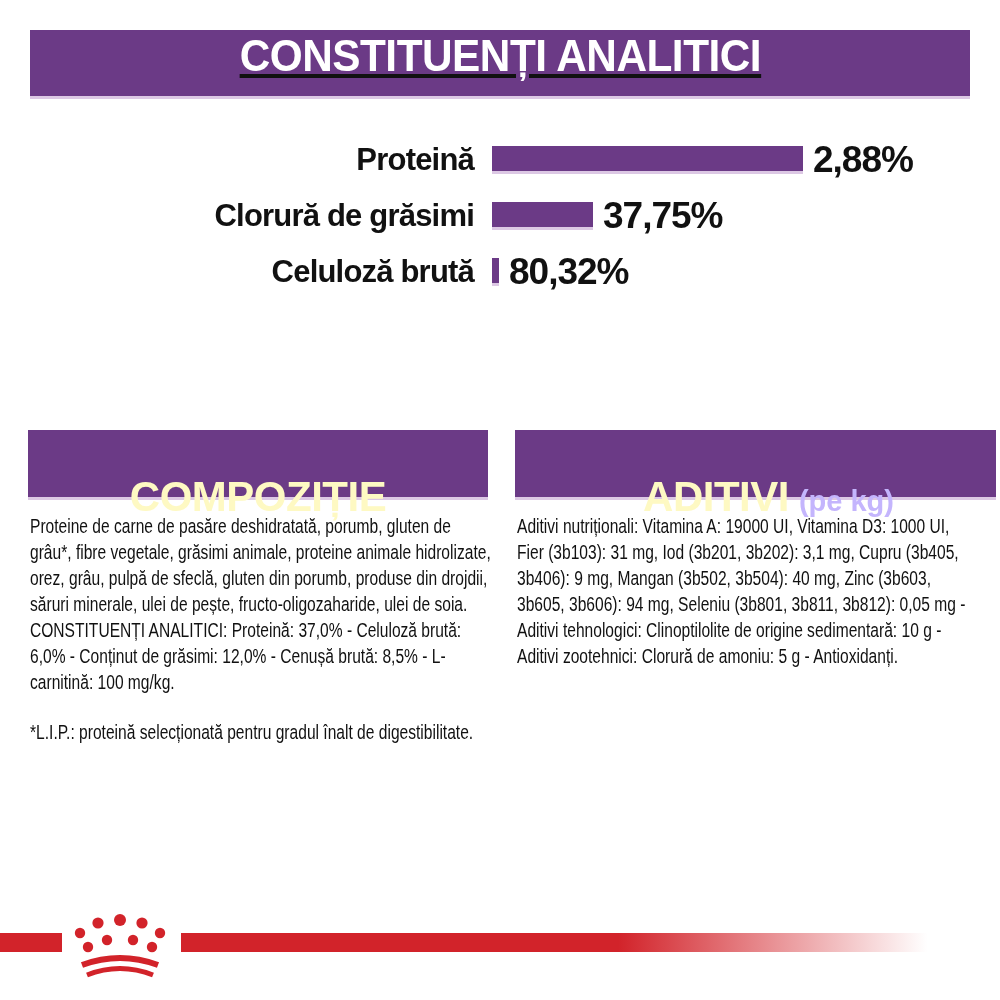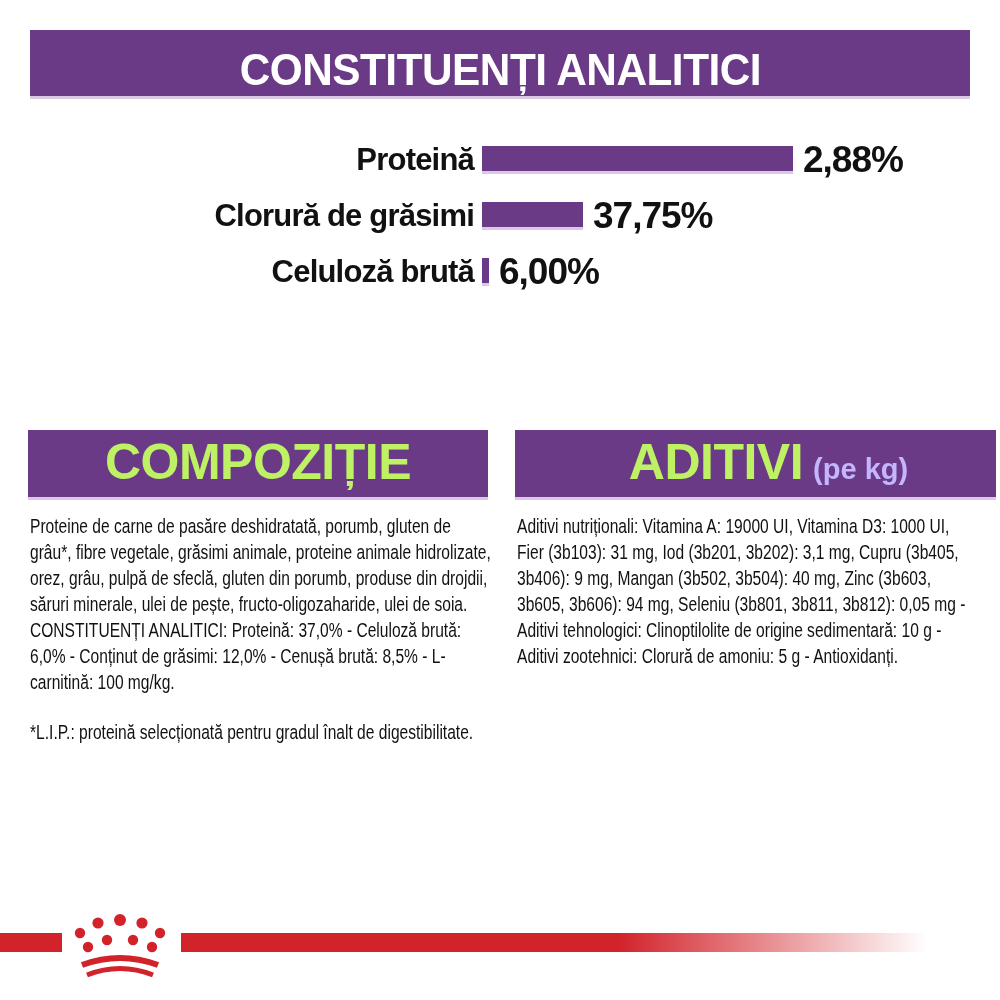--- a/index.html
+++ b/index.html
@@ -2,41 +2,41 @@
 <html><head>
 <meta charset="utf-8">
 <style>
   html,body{margin:0;padding:0;background:#ffffff;}
   .page{position:relative;width:1000px;height:1000px;background:#ffffff;
         font-family:"Liberation Sans",sans-serif;overflow:hidden;color:#111;}
 
   
   .hdr-main{position:absolute;left:30px;top:30px;width:940px;height:66px;
             background:#6B3A86;border-bottom:3px solid #DCC8E4;
-            display:flex;align-items:flex-end;justify-content:center;}
+            display:flex;align-items:flex-start;justify-content:center;text-decoration:underline;}
   .hdr-main .t{color:#fff;font-weight:bold;font-size:45px;letter-spacing:-0.5px;
                transform:scaleX(0.94);transform-origin:center;white-space:nowrap;}
 
   
   .chart{position:absolute;left:0;top:132px;width:1000px;}
   .chart-row{display:flex;align-items:center;height:56px;}
   .chart-label{width:474px;text-align:right;font-size:31px;font-weight:bold;
-               padding-right:8px;letter-spacing:-0.8px;white-space:nowrap;}
+               padding-right:18px;letter-spacing:-0.8px;white-space:nowrap;}
   .chart-bar{height:25px;border-bottom:3px solid #DCC8E4;}
   .chart-value{font-size:37px;font-weight:bold;margin-left:10px;
                letter-spacing:-1px;white-space:nowrap;}
 
   
   .hdr-sec{position:absolute;top:430px;height:67px;background:#6B3A86;
            border-bottom:3px solid #DCC8E4;display:flex;align-items:baseline;
            justify-content:center;}
   .hdr-comp{left:28px;width:460px;}
   .hdr-adit{left:515px;width:455px;padding-left:26px;}
-  .hdr-sec .big{color:#bef264;font-weight:bold;font-size:50px;letter-spacing:-0.5px;
-                line-height:64px;white-space:nowrap;}
+  .hdr-sec .big{color:#fef9c3;font-weight:bold;font-size:42px;letter-spacing:-0.5px;
+                line-height:64px;white-space:nowrap;margin-top:35px;}
   .hdr-sec .small{color:#c4b5fd;font-weight:bold;font-size:29px;margin-left:10px;
                   white-space:nowrap;}
 
   
   .col{position:absolute;top:513px;font-size:20.5px;line-height:26px;
        letter-spacing:0px;transform:scaleX(0.76);transform-origin:left top;}
   .col-left{left:30px;width:610px;}
   .col-right{left:517px;width:600px;}
   .col p{margin:0;}
   .col p.note{margin-top:24px;}
@@ -63,21 +63,21 @@
         <div class="chart-value">2,88%</div>
       </div>
       <div class="chart-row">
         <div class="chart-label">Clorură de grăsimi</div>
         <div class="chart-bar" style="width: 101px; background: rgb(107, 58, 134);"></div>
         <div class="chart-value">37,75%</div>
       </div>
       <div class="chart-row">
         <div class="chart-label">Celuloză brută</div>
         <div class="chart-bar" style="width: 7px; background: rgb(107, 58, 134);"></div>
-        <div class="chart-value">6,00%</div>
+        <div class="chart-value">80,32%</div>
       </div>
     </div>
 
   <div class="hdr-sec hdr-comp">
     <span class="big">COMPOZIȚIE</span>
   </div>
 
   <div class="hdr-sec hdr-adit">
     <span class="big">ADITIVI</span>
     <span class="small">(pe kg)</span>

